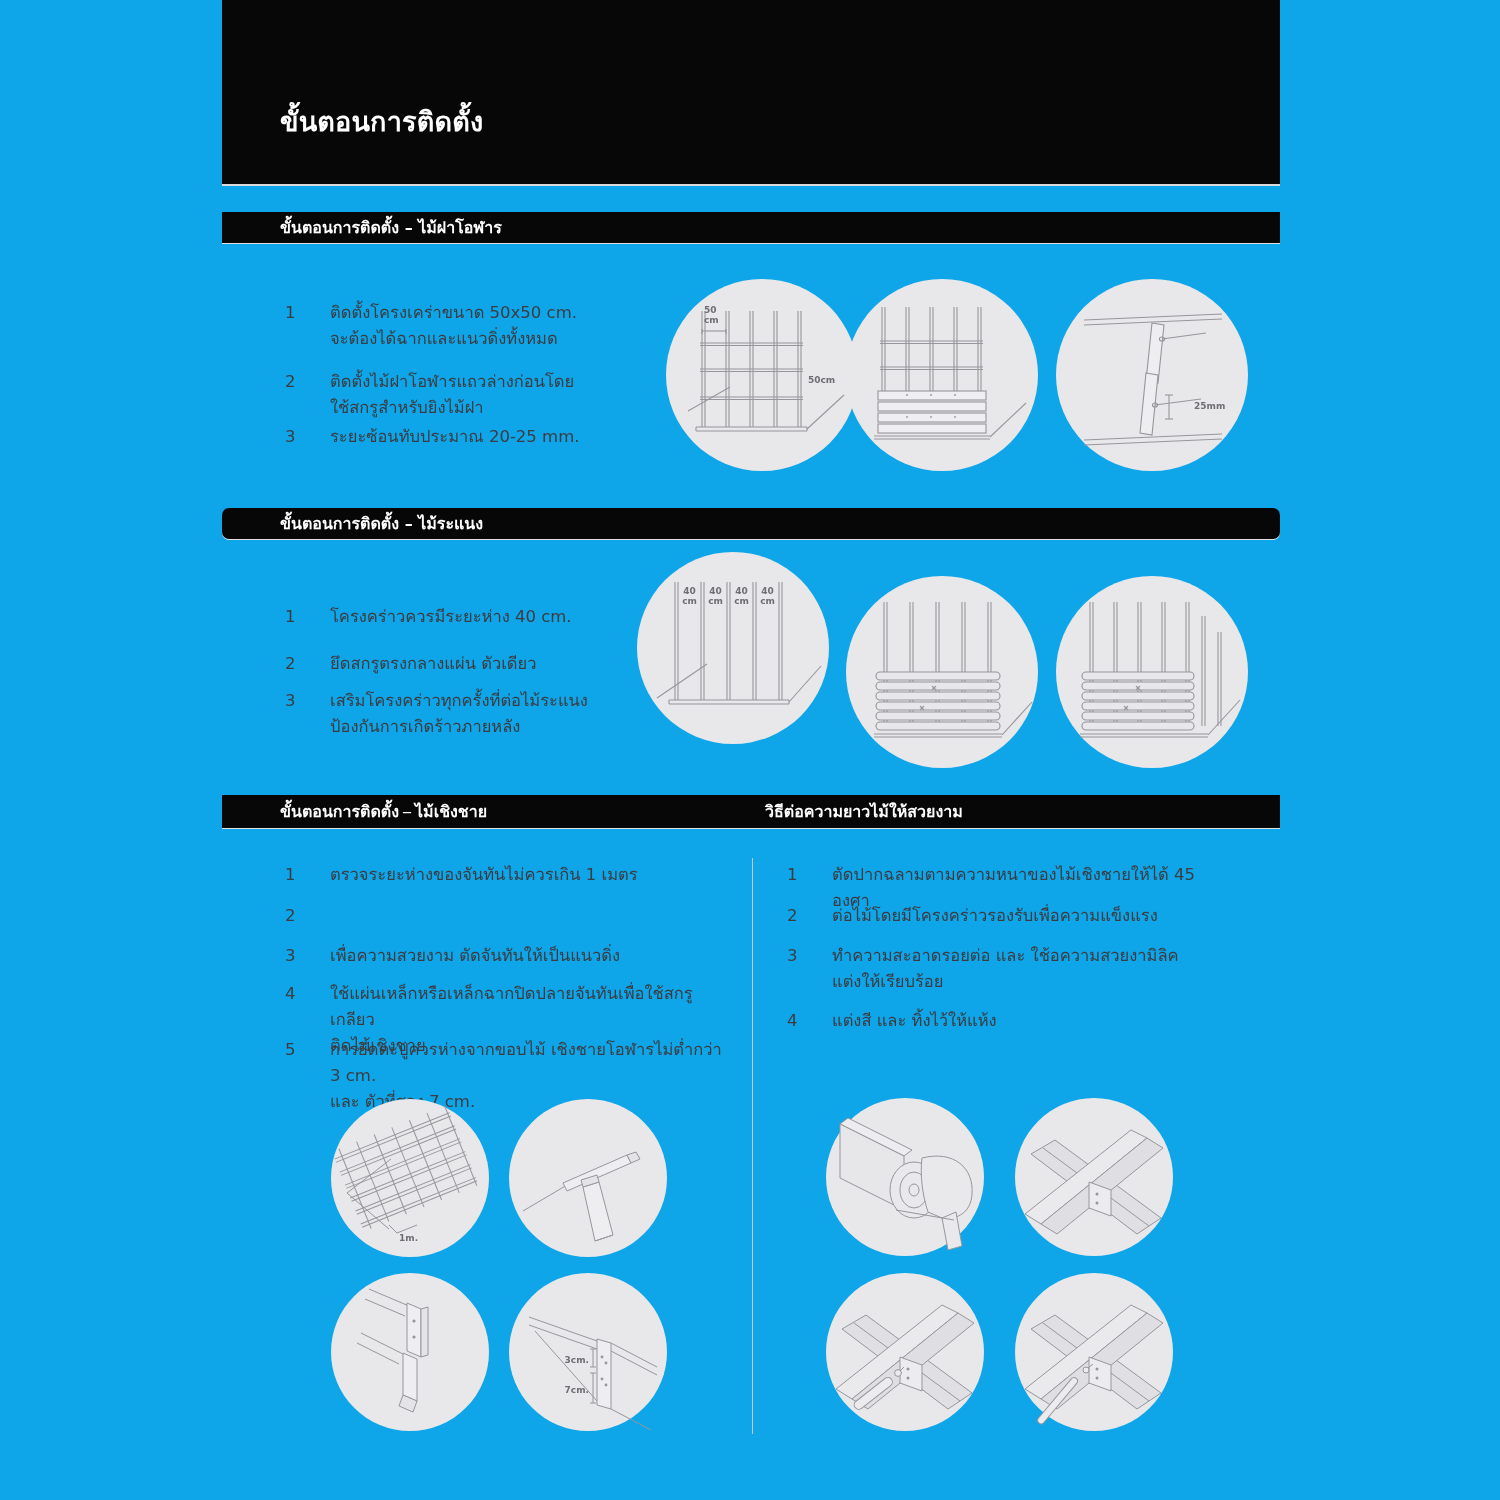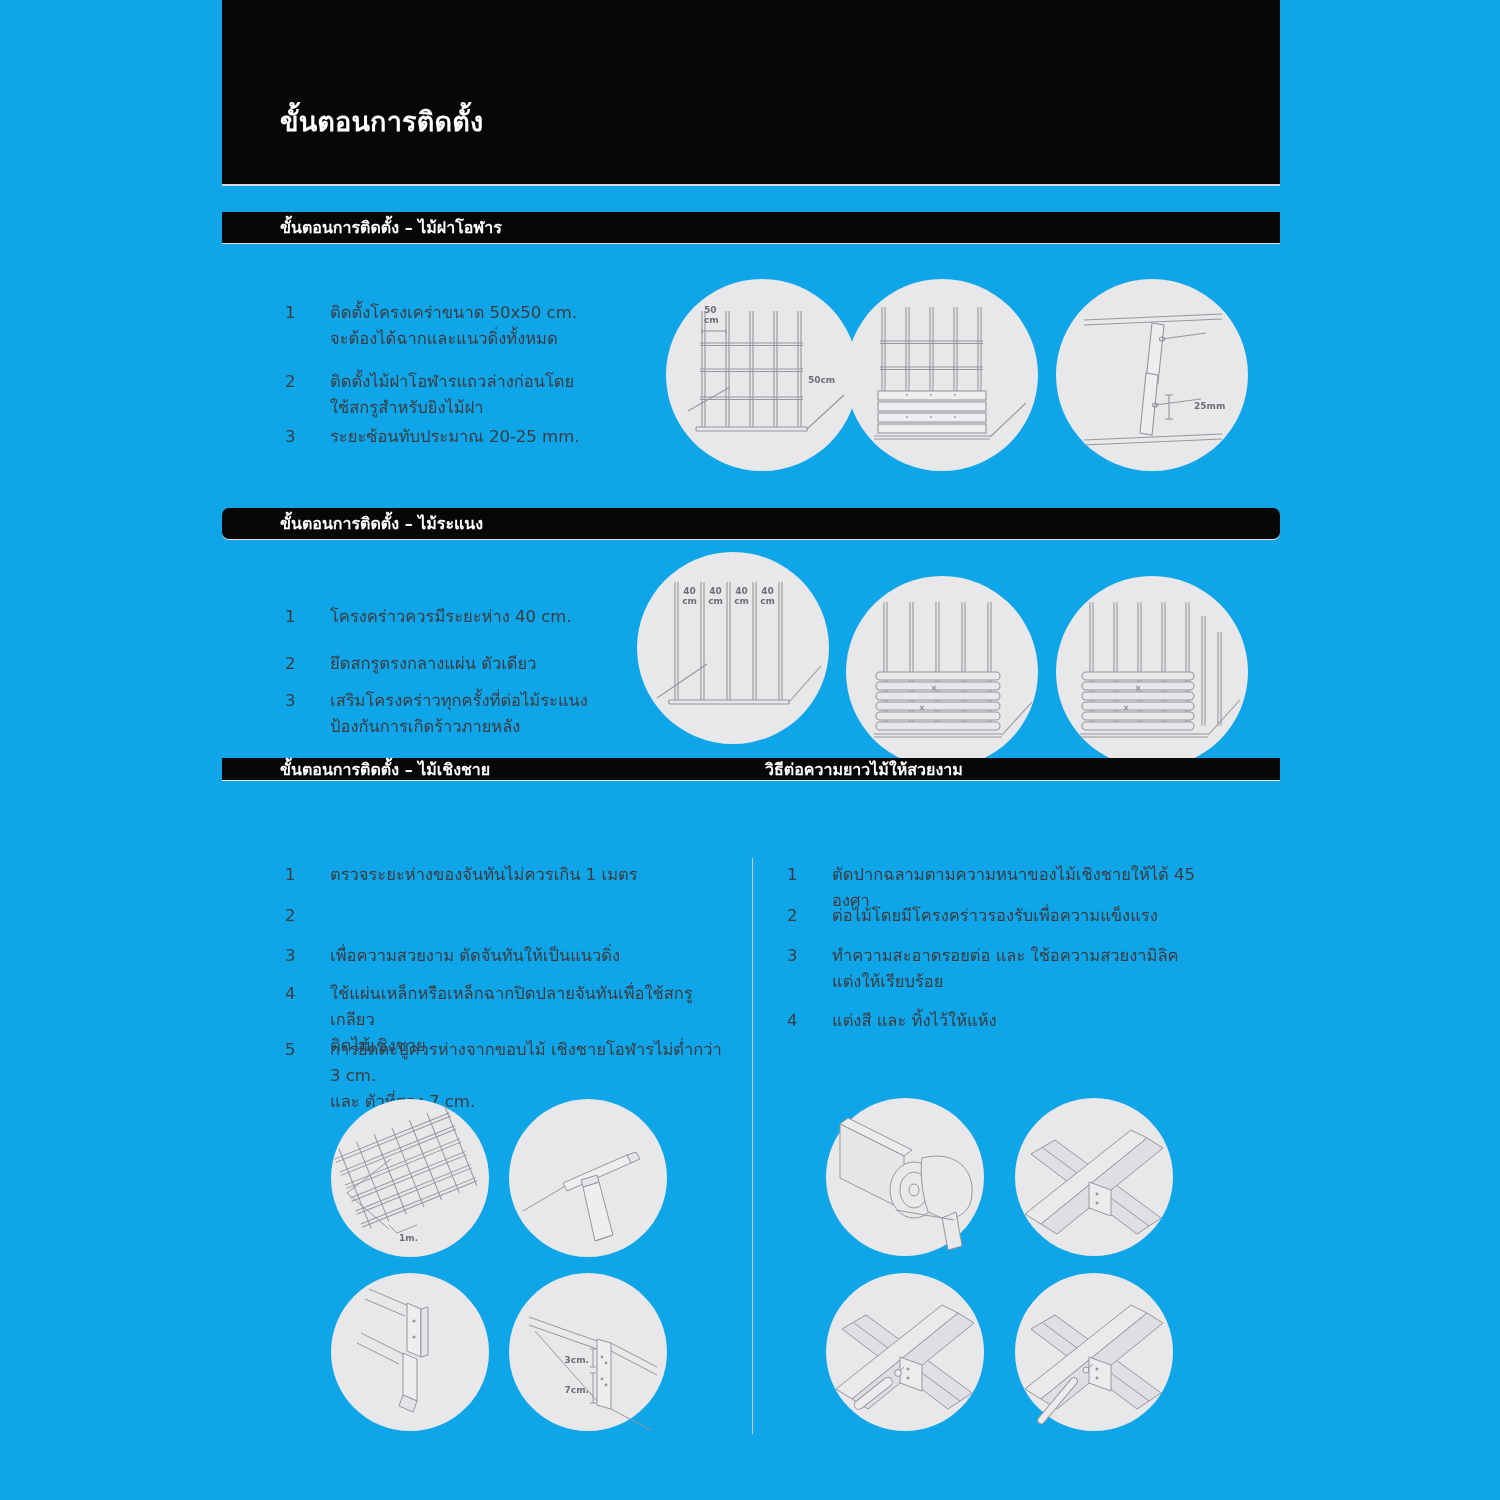--- a/index.html
+++ b/index.html
@@ -258,21 +258,21 @@
           <line x1="24" y1="161" x2="152" y2="161"></line>
         <line x1="152" y1="159" x2="184" y2="124"></line>
         <line x1="80" y1="110" x2="84" y2="114"></line>
           <line x1="84" y1="110" x2="80" y2="114"></line>
         <line x1="68" y1="130" x2="72" y2="134"></line>
           <line x1="72" y1="130" x2="68" y2="134"></line>
       </g>
     </svg>
   </div>
 
-  <div class="bar" style="top:758px;height:22px;">
+  <div class="bar" style="top:795px;height:33px;font-family:Liberation Serif, serif;">
     <span class="bar-title">ขั้นตอนการติดตั้ง – ไม้เชิงชาย</span>
     <span class="bar-title right-col">วิธีต่อความยาวไม้ให้สวยงาม</span>
   </div>
 
   <div class="divider"></div>
 
   <div class="step" style="left:285px;top:862px;width:440px;">
     <span class="num">1</span>
     <span class="txt">ตรวจระยะห่างของจันทันไม่ควรเกิน 1 เมตร</span>
   </div>

